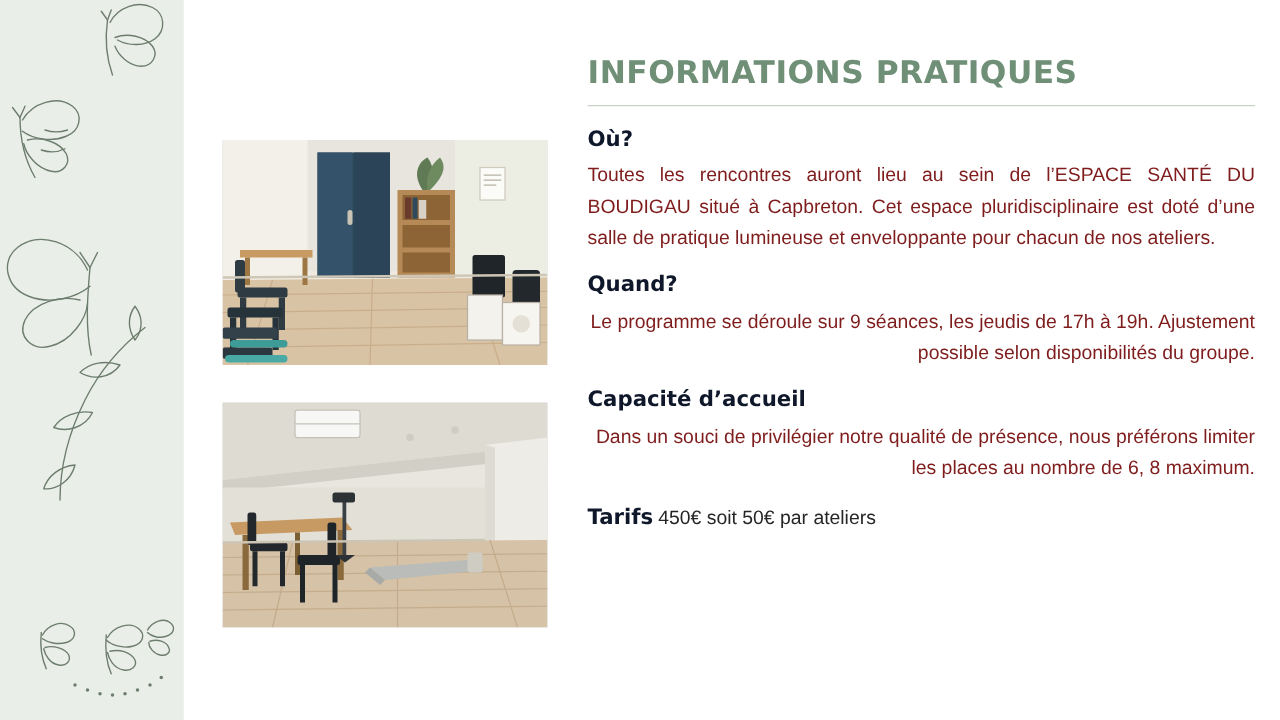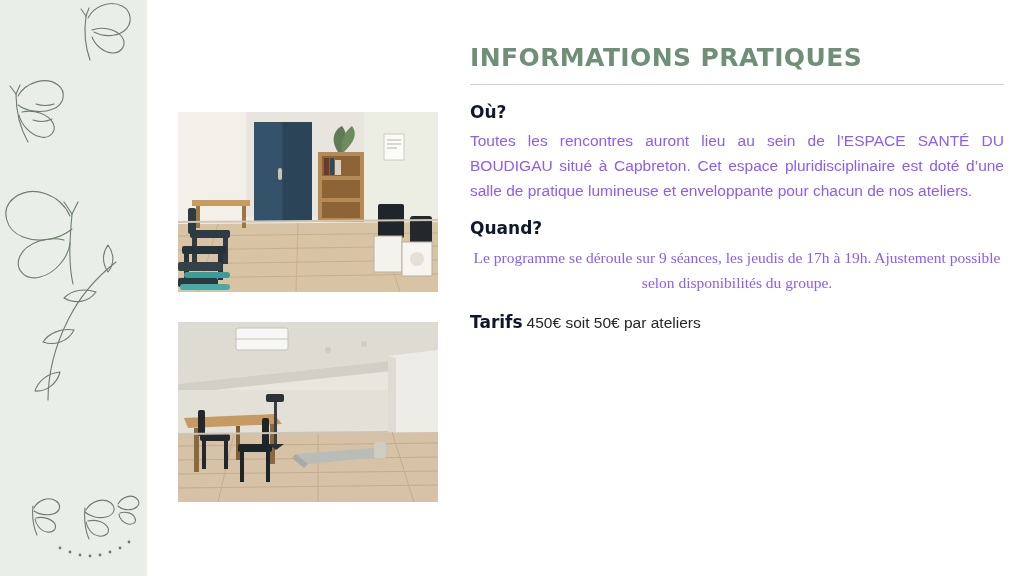--- a/index.html
+++ b/index.html
@@ -84,28 +84,27 @@
     font-family: "DejaVu Sans", sans-serif;
     font-weight: bold;
     font-size: 17px;
     color: #0f172a;
     margin: 0 0 6px 0;
     line-height: 1.15;
   }
   .body {
     font-family: "Liberation Sans", sans-serif;
     font-size: 15.5px;
-    color: #8b5cf6;
+    color: #7f1d1d;
     line-height: 1.62;
     margin: 0 0 16px 0;
     text-align: justify;
   }
   .body.nojustify {
-    text-align: center;
-    font-family: Liberation Serif, serif;
+    text-align: right;
   }
   .block {
     margin-bottom: 2px;
   }
   .tarifs-row {
     display: flex;
     align-items: baseline;
     gap: 4px;
     margin-top: 2px;
   }
@@ -318,20 +317,24 @@
     <div class="block">
       <h2 class="h2">Où?</h2>
       <p class="body">Toutes les rencontres auront lieu au sein de l’ESPACE SANTÉ DU BOUDIGAU situé à Capbreton. Cet espace pluridisciplinaire est doté d’une salle de pratique lumineuse et enveloppante pour chacun de nos ateliers.</p>
     </div>
 
     <div class="block">
       <h2 class="h2">Quand?</h2>
       <p class="body nojustify">Le programme se déroule sur 9 séances, les jeudis de 17h à 19h. Ajustement possible selon disponibilités du groupe.</p>
     </div>
 
+    <div class="block">
+      <h2 class="h2">Capacité d’accueil</h2>
+      <p class="body nojustify">Dans un souci de privilégier notre qualité de présence, nous préférons limiter les places au nombre de 6, 8 maximum.</p>
+    </div>
 
     <div class="tarifs-row">
       <h2 class="h2">Tarifs</h2>
       <span class="tarif-value">450€ soit 50€ par ateliers</span>
     </div>
 
   </div>
 </div>
 
 </body></html>

